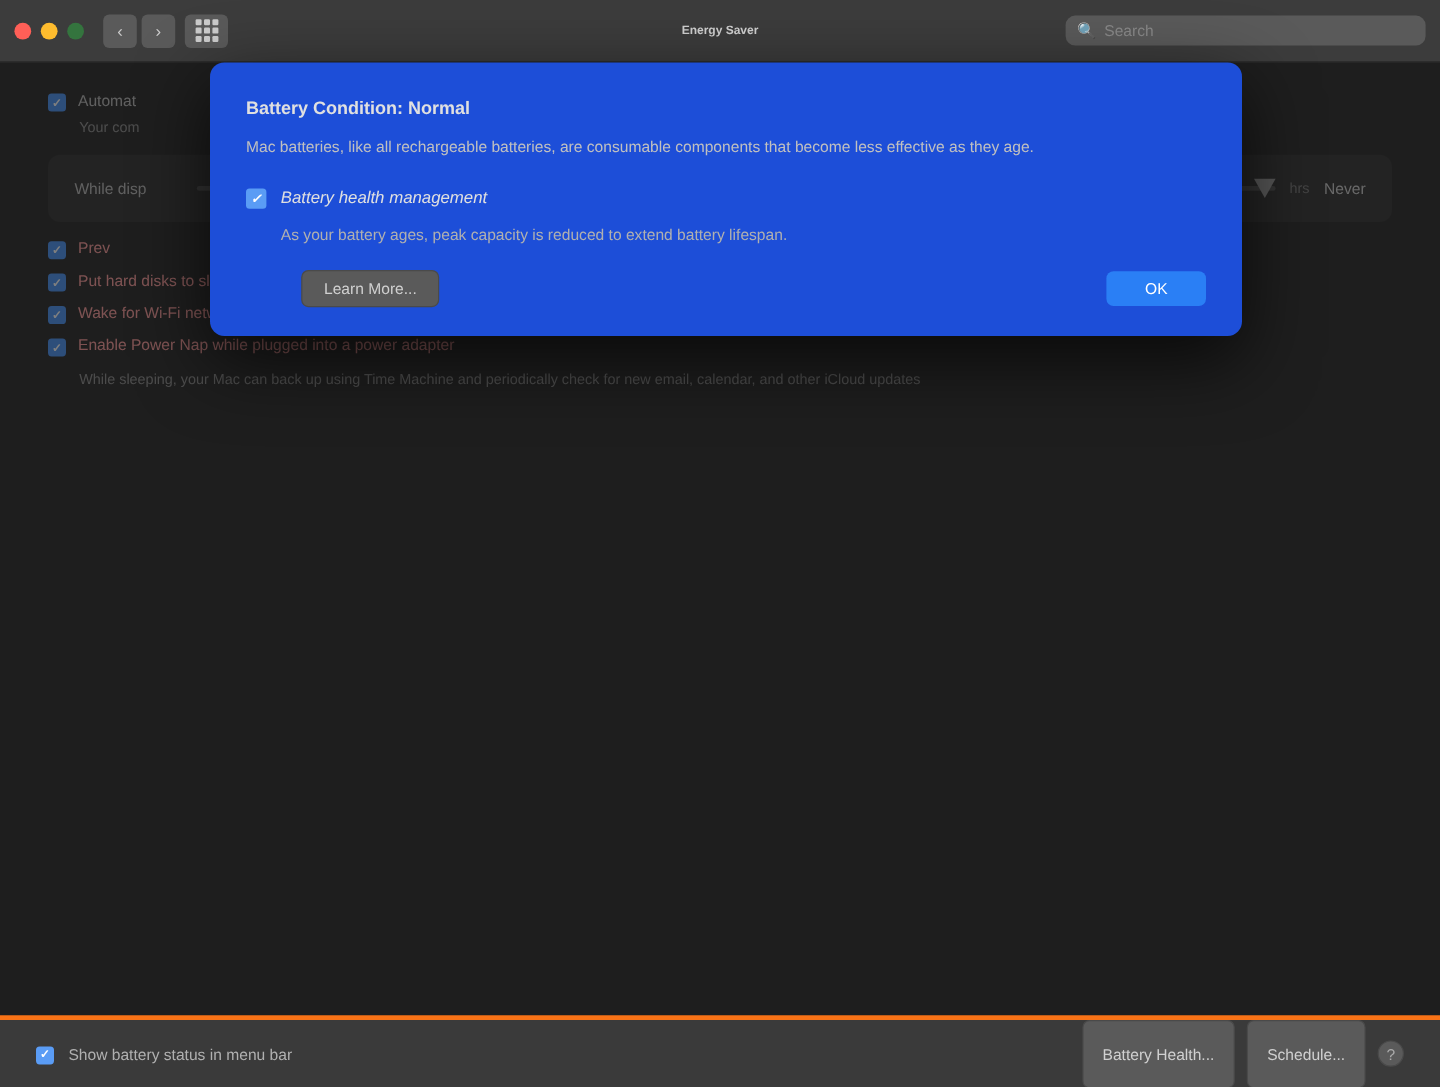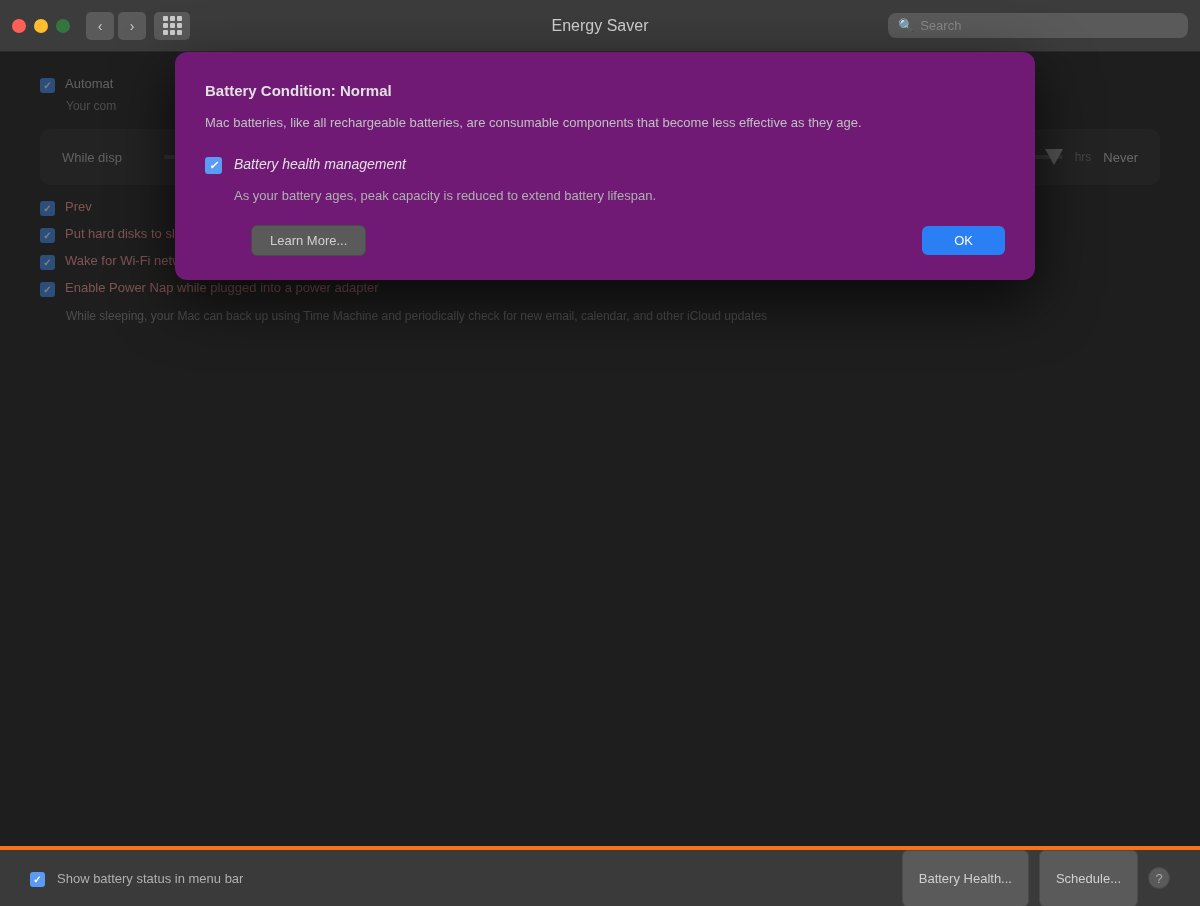--- a/index.html
+++ b/index.html
@@ -83,22 +83,22 @@
     .grid-dot {
       background: #ccc;
       border-radius: 1px;
     }
 
     .title-text {
       position: absolute;
       left: 50%;
       transform: translateX(-50%);
       color: #d0d0d0;
-      font-size: 16px;
-      font-weight: 400;
+      font-size: 10px;
+      font-weight: 700;
     }
 
     .search-bar {
       margin-left: auto;
       display: flex;
       align-items: center;
       background: #5a5a5a;
       border-radius: 8px;
       padding: 5px 10px;
       width: 300px;
@@ -211,21 +211,21 @@
       background: rgba(0,0,0,0.5);
       z-index: 10;
     }
 
     
     .dialog {
       position: absolute;
       top: 52px;
       left: 175px;
       right: 60px;
-      background: #701a75;
+      background: #1d4ed8;
       border-radius: 12px;
       padding: 30px 30px 24px 30px;
       z-index: 20;
       box-shadow: 0 20px 60px rgba(0,0,0,0.7);
       max-width: 860px;
     }
 
     .dialog-title {
       color: #e0e0e0;
       font-size: 15px;

